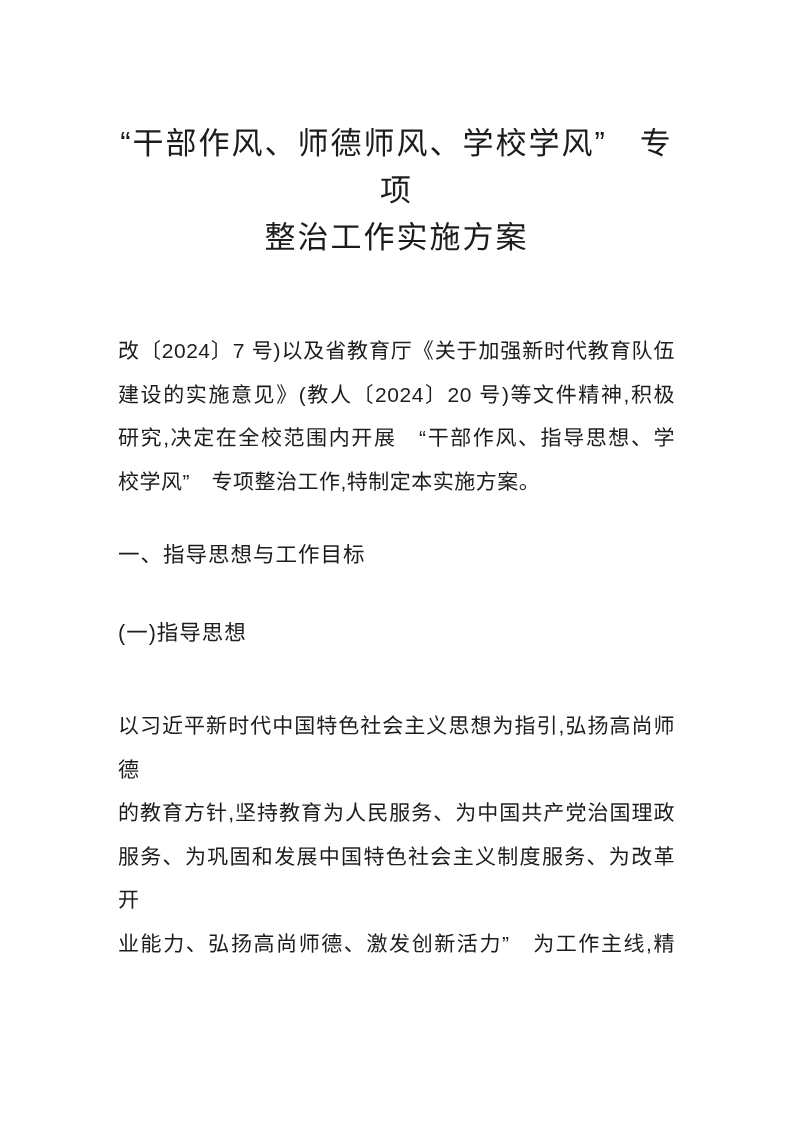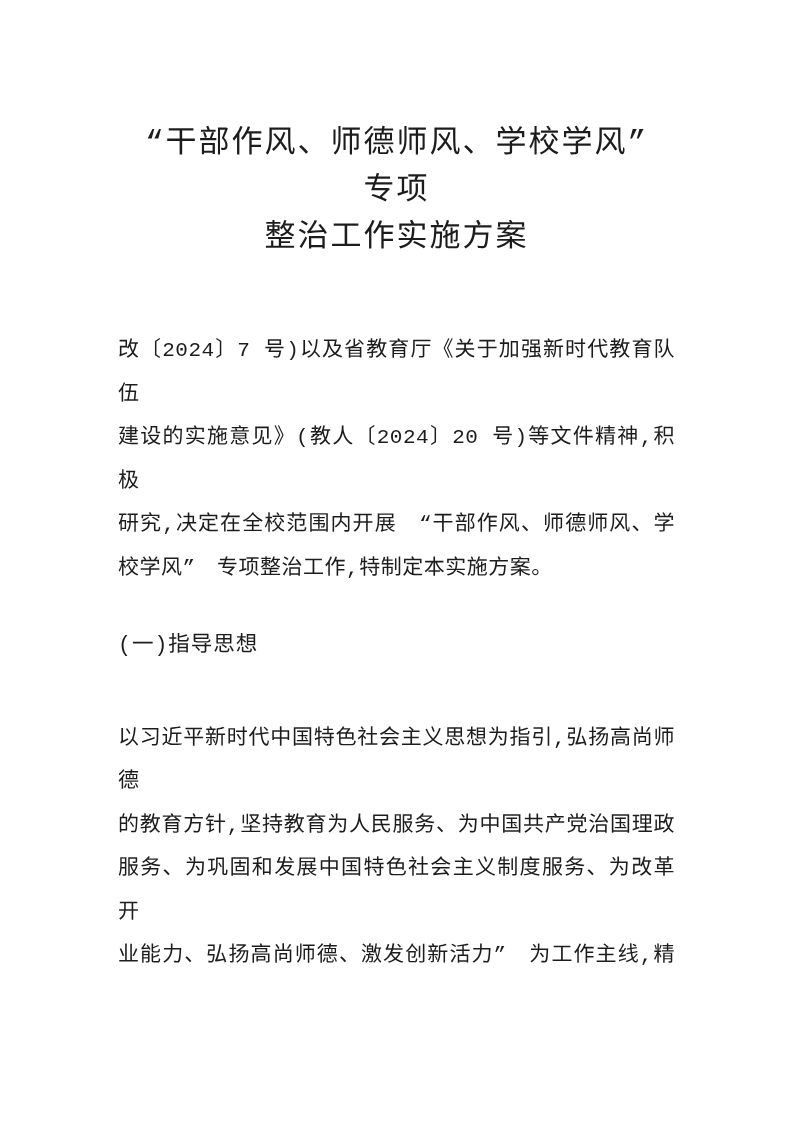--- a/index.html
+++ b/index.html
@@ -10,21 +10,21 @@
   }
   .page {
     position: relative;
     width: 793px;
     height: 1122px;
     margin: 0 auto;
     background: #ffffff;
     box-sizing: border-box;
     padding: 0 118px;
     overflow: hidden;
-    font-family: Liberation Mono, monospace;
+    font-family: Liberation Sans, sans-serif;
     color: #1c1c1c;
   }
   .doc-title {
     margin: 120px 0 0 0;
     font-size: 31px;
     font-weight: normal;
     line-height: 47px;
     text-align: center;
     letter-spacing: 2px;
   }
@@ -64,24 +64,25 @@
 <div class="page">
 
   <h1 class="doc-title">
     <div class="title-line">“干部作风、师德师风、学校学风”　专项</div>
     <div class="title-line">整治工作实施方案</div>
   </h1>
 
   <div class="para p1">
     <div class="line j">改〔2024〕7 号)以及省教育厅《关于加强新时代教育队伍</div>
     <div class="line j">建设的实施意见》(教人〔2024〕20 号)等文件精神,积极</div>
-    <div class="line j">研究,决定在全校范围内开展　“干部作风、师德师风、学</div>
+    <div class="line j">研究,决定在全校范围内开展　“干部作风、指导思想、学</div>
     <div class="line l">校学风”　专项整治工作,特制定本实施方案。</div>
   </div>
 
+  <div class="heading">一、指导思想与工作目标</div>
 
   <div class="subheading">(一)指导思想</div>
 
   <div class="para p2">
     <div class="line j">以习近平新时代中国特色社会主义思想为指引,弘扬高尚师德</div>
     <div class="line j">的教育方针,坚持教育为人民服务、为中国共产党治国理政</div>
     <div class="line j">服务、为巩固和发展中国特色社会主义制度服务、为改革开</div>
     <div class="line j">业能力、弘扬高尚师德、激发创新活力”　为工作主线,精</div>
 
   </div>

